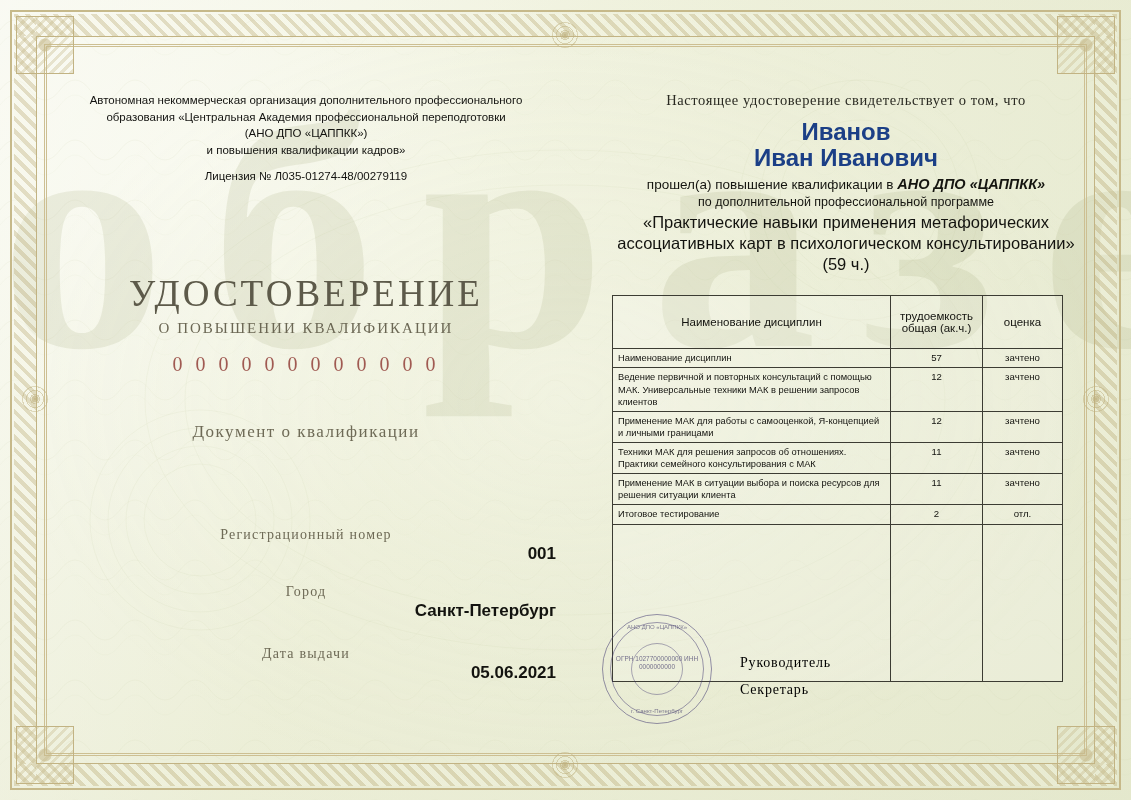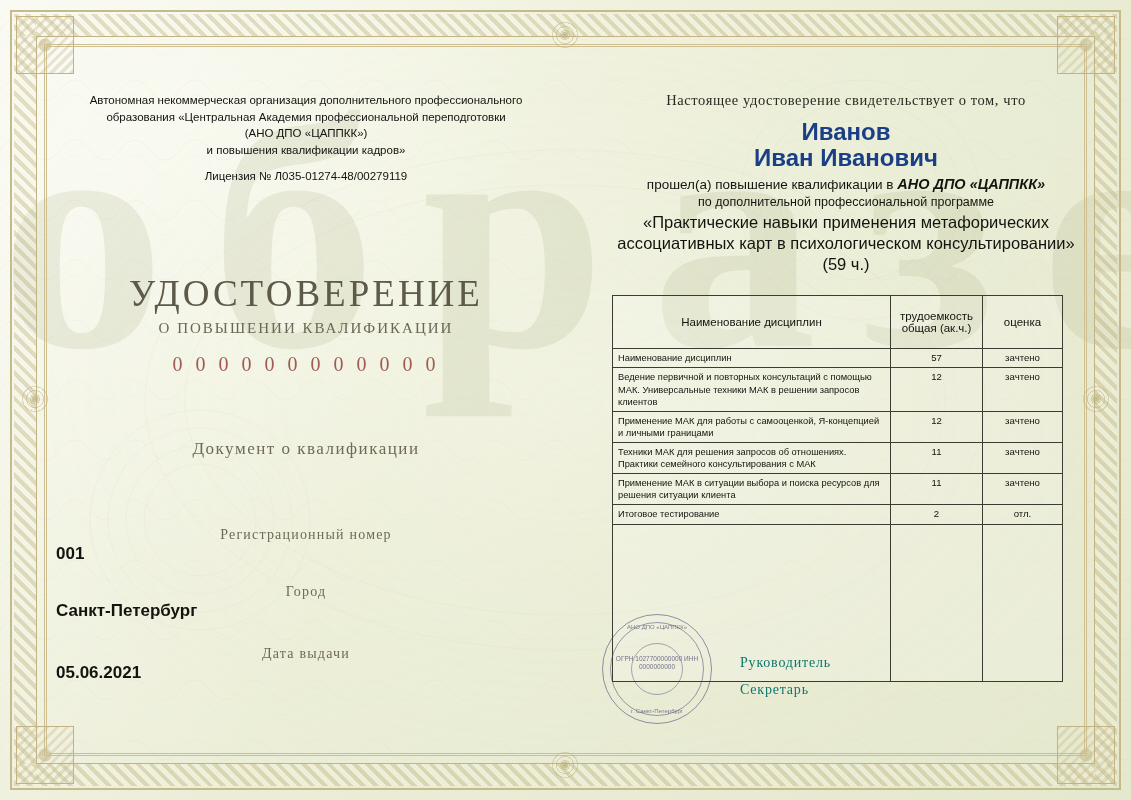--- a/index.html
+++ b/index.html
@@ -157,21 +157,21 @@
     left: 56px; top: 353px;
     width: 500px;
     text-align: center;
     font-family: "Liberation Serif", serif;
     font-size: 20px;
     letter-spacing: 4px;
     color: #a05a52;
   }
   .doc-kind {
     position: absolute;
-    left: 56px; top: 439px;
+    left: 56px; top: 422px;
     width: 500px;
     text-align: center;
     font-family: "Liberation Serif", serif;
     font-size: 17px;
     letter-spacing: 1.5px;
     color: #6e6a56;
   }
 
   .field-label {
     position: absolute;
@@ -180,21 +180,21 @@
     text-align: center;
     font-family: "Liberation Serif", serif;
     font-size: 14px;
     letter-spacing: 1.2px;
     color: #6e6a56;
   }
   .field-value {
     position: absolute;
     width: 500px;
     left: 56px;
-    text-align: left;
+    text-align: right;
     font-size: 17px;
     font-weight: 700;
     color: #13130f;
   }
   .lbl-reg { top: 527px; }
   .val-reg { top: 544px; }
   .lbl-city { top: 584px; }
   .val-city { top: 601px; }
   .lbl-date { top: 646px; }
   .val-date { top: 663px; }
@@ -362,21 +362,21 @@
     font-size: 6px;
     color: rgba(45,38,92,.75);
   }
 
   .sig {
     position: absolute;
     left: 740px;
     font-family: "Liberation Serif", serif;
     font-size: 14px;
     letter-spacing: .8px;
-    color: #0f766e;
+    color: #000000;
   }
   .sig-1 { top: 655px; }
   .sig-2 { top: 682px; }
 </style>
 </head>
 <body>
 
 <div class="page">
 
   <div class="paper-bg"></div>

